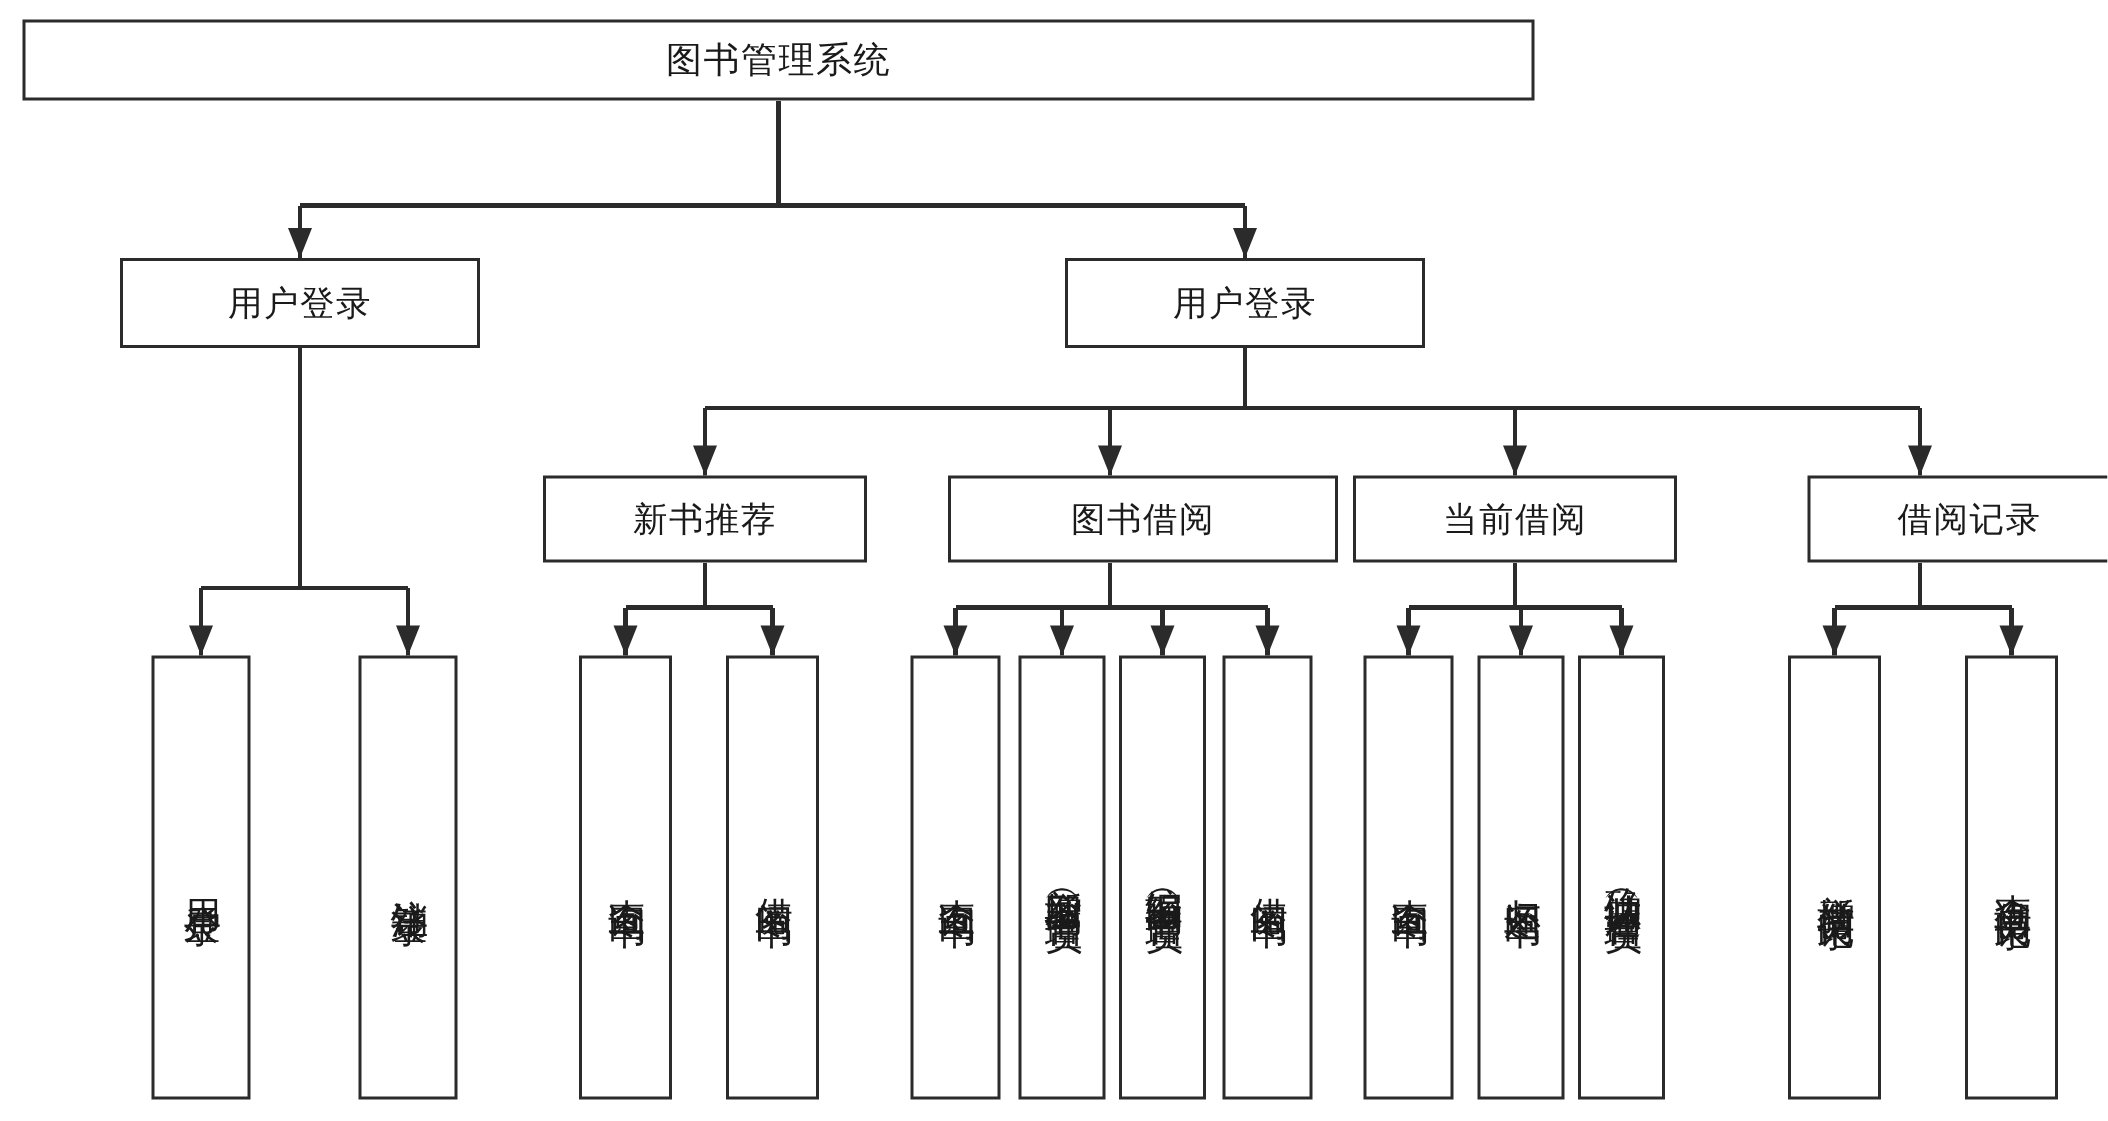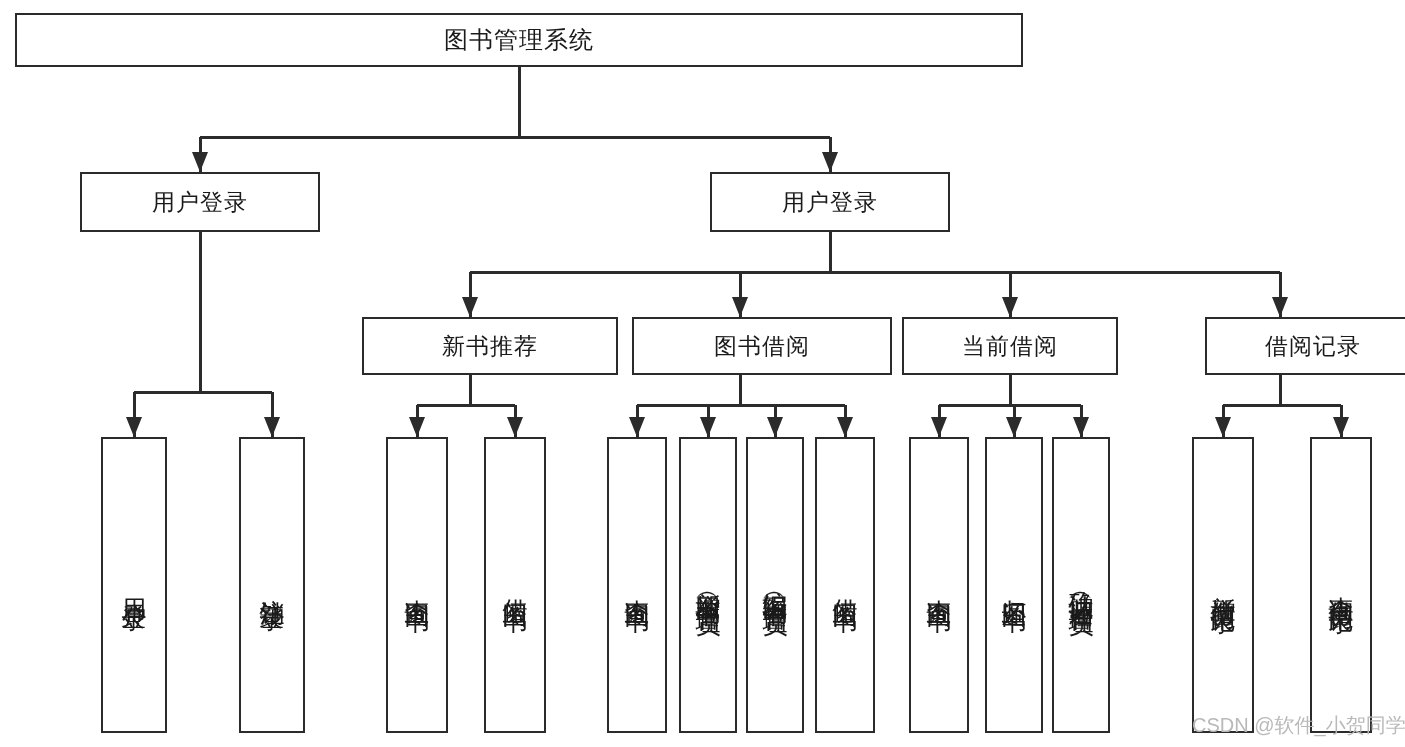--- a/index.html
+++ b/index.html
@@ -125,21 +125,21 @@
   <div id="nodes-layer">
       <div class="node horiz title" style="left: 15px; top: 13px; width: 1008px; height: 54px;">
         <span class="nodelabel">图书管理系统</span>
       </div>
       <div class="node horiz" style="left: 80px; top: 172px; width: 240px; height: 60px;">
         <span class="nodelabel">用户登录</span>
       </div>
       <div class="node horiz" style="left: 710px; top: 172px; width: 240px; height: 60px;">
         <span class="nodelabel">用户登录</span>
       </div>
-      <div class="node horiz" style="left: 362px; top: 317px; width: 256px; height: 58px;">
+      <div class="node horiz" style="left: 362px; top: 317px; width: 216px; height: 58px;">
         <span class="nodelabel">新书推荐</span>
       </div>
       <div class="node horiz" style="left: 632px; top: 317px; width: 260px; height: 58px;">
         <span class="nodelabel">图书借阅</span>
       </div>
       <div class="node horiz" style="left: 902px; top: 317px; width: 216px; height: 58px; justify-content: center;">
         <span class="nodelabel">当前借阅</span>
       </div>
       <div class="node horiz" style="left: 1172px; top: 317px; width: 216px; height: 58px; margin-left: 33px;">
         <span class="nodelabel">借阅记录</span>
@@ -177,14 +177,13 @@
       <div class="node vert" style="left: 1052px; top: 437px; width: 58px; height: 296px;">
         <span class="nodelabel">确认归还（管理员）</span>
       </div>
       <div class="node vert" style="left: 1192px; top: 437px; width: 62px; height: 296px;">
         <span class="nodelabel">新增借阅记录</span>
       </div>
       <div class="node vert" style="left: 1310px; top: 437px; width: 62px; height: 296px;">
         <span class="nodelabel">查询借阅记录</span>
       </div>
     </div>
-  <div class="watermark" style="left:1192px; top:712px;">CSDN @软件_小贺同学</div>
 </div>
 
 </body></html>

